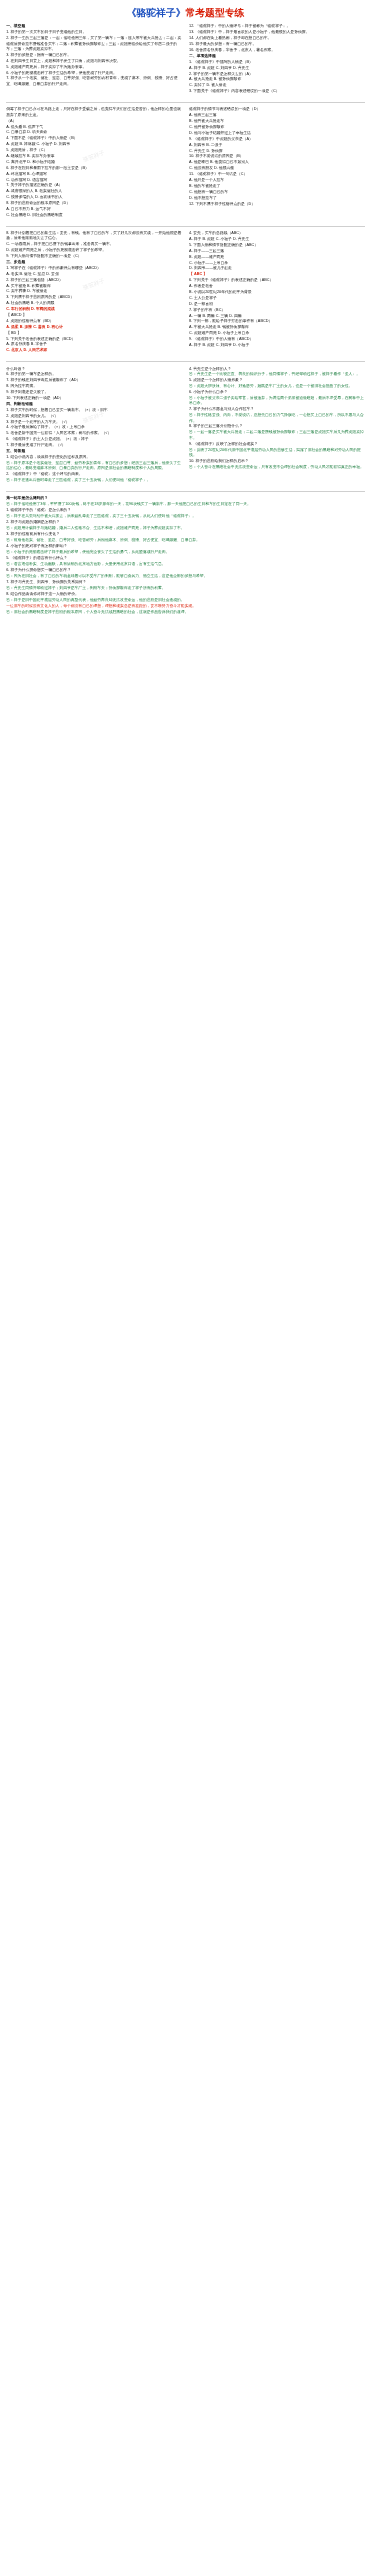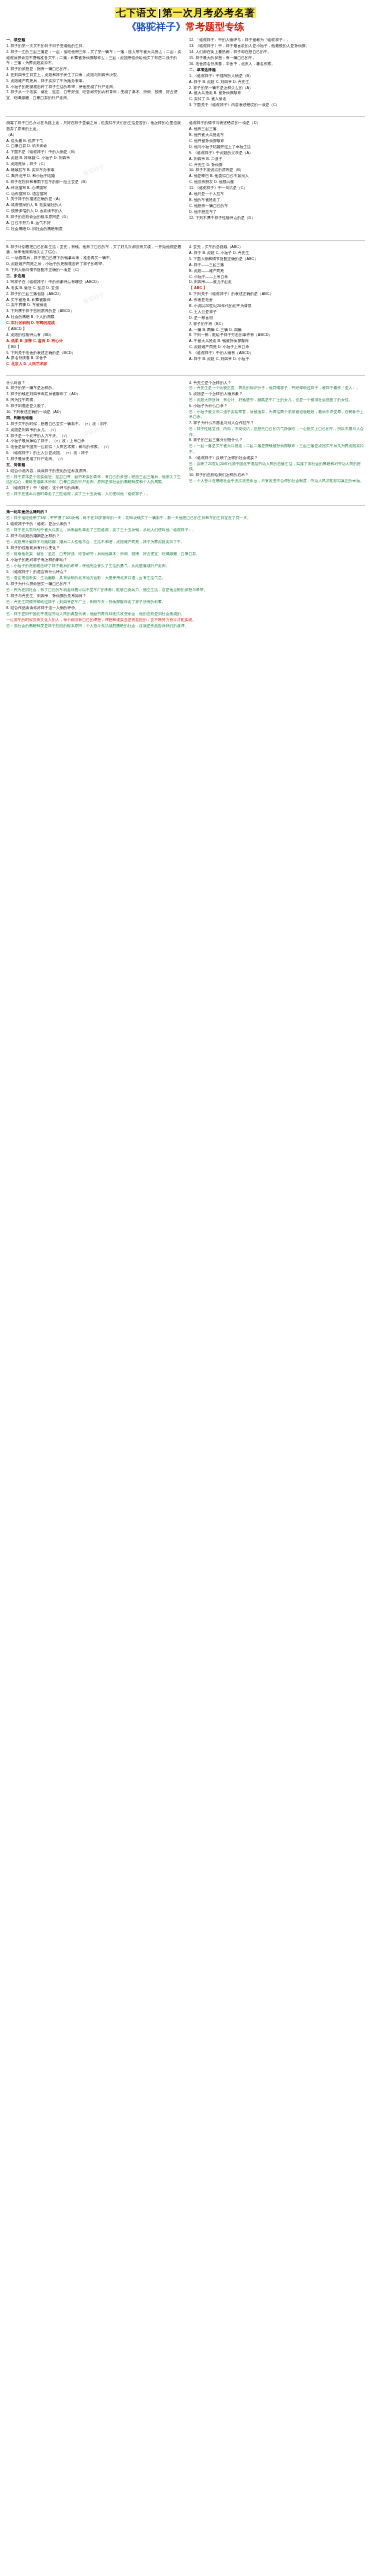--- a/index.html
+++ b/index.html
@@ -81,23 +81,20 @@
   }
   .last-block p{margin:0 0 0.5px 0;}
   .lb-title{font-weight:bold;}
 </style>
 </head>
 <body>
 
 <div class="page">
 
   <div class="title-block">
-    <div class="title-line1">
-      <span class="hl">七下语文</span><span>|</span><span class="hl">第一次月考必考名著</span>
-    </div>
     <div class="title-line2">
       <span class="blue">《骆驼祥子》</span><span class="red">常考题型专练</span>
     </div>
   </div>
 
   <div class="sect">
     <div class="col">
       <p class="hd">一、填空题</p>
       <p>1. 祥子的第一次买车的日子日子变成他的生日。</p>
       <p>2. 祥子一生的三起三落是：一起：省吃俭用三年，买了第一辆车；一落：连人带车被大兵抢去；二起：卖骆驼后拼命拉车攒钱准备买车；二落：积蓄被孙侦探敲诈去；三起：虎妞用低价给他买了邻居二强子的车；三落：为葬虎妞卖掉车。</p>

